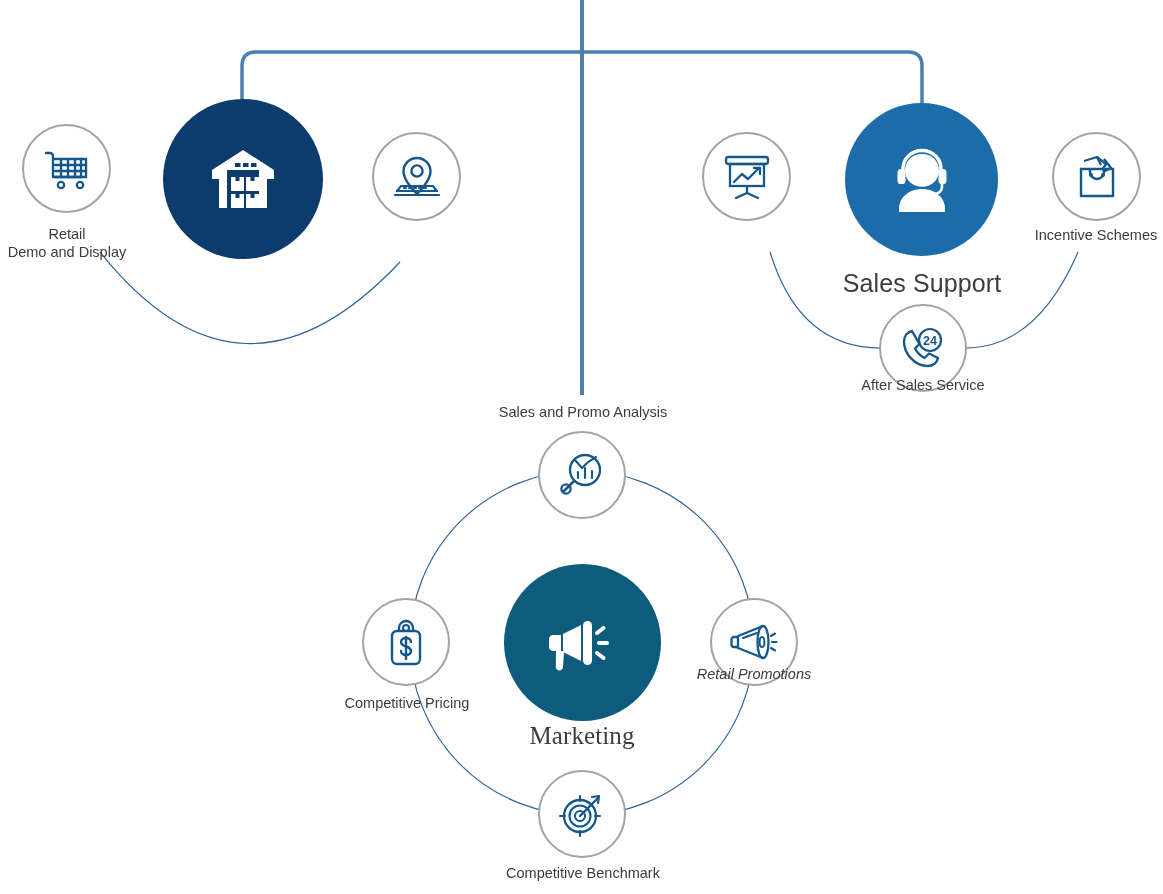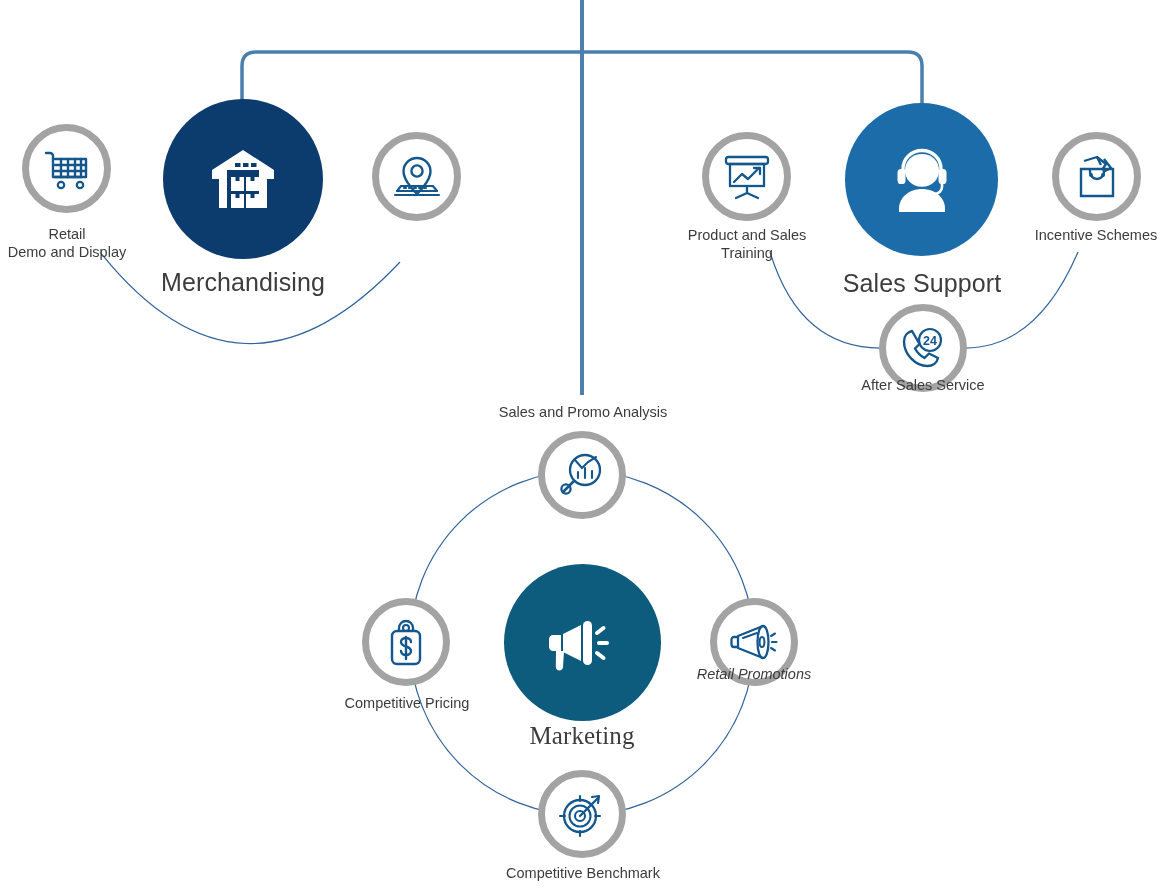--- a/index.html
+++ b/index.html
@@ -42,21 +42,21 @@
     font-size: 25px;
     color: #3d3d3d;
     white-space: nowrap;
     letter-spacing: .1px;
   }
   
   .sat {
     position: absolute;
     border-radius: 50%;
     background: #ffffff;
-    border: 7px solid #a3a3a3;
+    border: 2px solid #a3a3a3;
     display: flex;
     align-items: center;
     justify-content: center;
     box-sizing: border-box;
   }
   .sat-label {
     position: absolute;
     text-align: center;
     font-size: 14.5px;
     line-height: 18px;
@@ -98,21 +98,20 @@
         </g>
         <g fill="#0c3b6e">
           <path d="M25.5 29 h4 v4 h-4 z"></path>
           <path d="M40.5 29 h4 v4 h-4 z"></path>
           <path d="M25.5 46 h4 v4 h-4 z"></path>
           <path d="M40.5 46 h4 v4 h-4 z"></path>
         </g>
       </svg>
     </span>
   </div>
-  <div class="hub-label" style="left:103px; top:268px; width:280px;">Merchandising</div>
 
   <div class="sat" style="left:22px; top:124px; width:89px; height:89px;">
     <span class="icon">
       <svg width="46" height="42" viewBox="0 0 46 42">
         <g fill="none" stroke="#14578c" stroke-width="2.4" stroke-linecap="round" stroke-linejoin="round">
           <path d="M2 5 h4 a3 3 0 0 1 3 3 v21 h28"></path>
           <path d="M11 11 h31 v18 h-31"></path>
           <path d="M17 11 v18 M24 11 v18 M31 11 v18 M37 11 v18"></path>
           <path d="M11 17 h31 M11 23 h31"></path>
         </g>
@@ -160,24 +159,20 @@
     <span class="icon">
       <svg width="48" height="46" viewBox="0 0 48 46">
         <rect x="3" y="3" width="42" height="7" rx="2.4" fill="none" stroke="#14578c" stroke-width="2.3"></rect>
         <rect x="7" y="10" width="34" height="22" fill="none" stroke="#14578c" stroke-width="2.3"></rect>
         <path d="M11 28 l8 -8 l6 5 l11 -11" fill="none" stroke="#14578c" stroke-width="2.3" stroke-linecap="round" stroke-linejoin="round"></path>
         <path d="M31 14 h6 v6" fill="none" stroke="#14578c" stroke-width="2.3" stroke-linecap="round" stroke-linejoin="round"></path>
         <path d="M24 32 v7" fill="none" stroke="#14578c" stroke-width="2.3"></path>
         <path d="M13 44 l11 -5 l11 5" fill="none" stroke="#14578c" stroke-width="2.3" stroke-linecap="round" stroke-linejoin="round"></path>
       </svg>
     </span>
-  </div>
-  <div class="sat-label" style="left:666px; top:226px; width:162px;">
-    <div>Product and Sales</div>
-    <div>Training</div>
   </div>
 
   <div class="sat" style="left:1052px; top:132px; width:89px; height:89px;">
     <span class="icon">
       <svg width="46" height="46" viewBox="0 0 46 46">
         <g fill="none" stroke="#14578c" stroke-width="2.3" stroke-linejoin="round">
           <path d="M10 7 l13 -4 l4 8"></path>
           <path d="M23 3 l9 7 l-4 6"></path>
           <path d="M30 5 l7 9 l-8 4"></path>
         </g>

